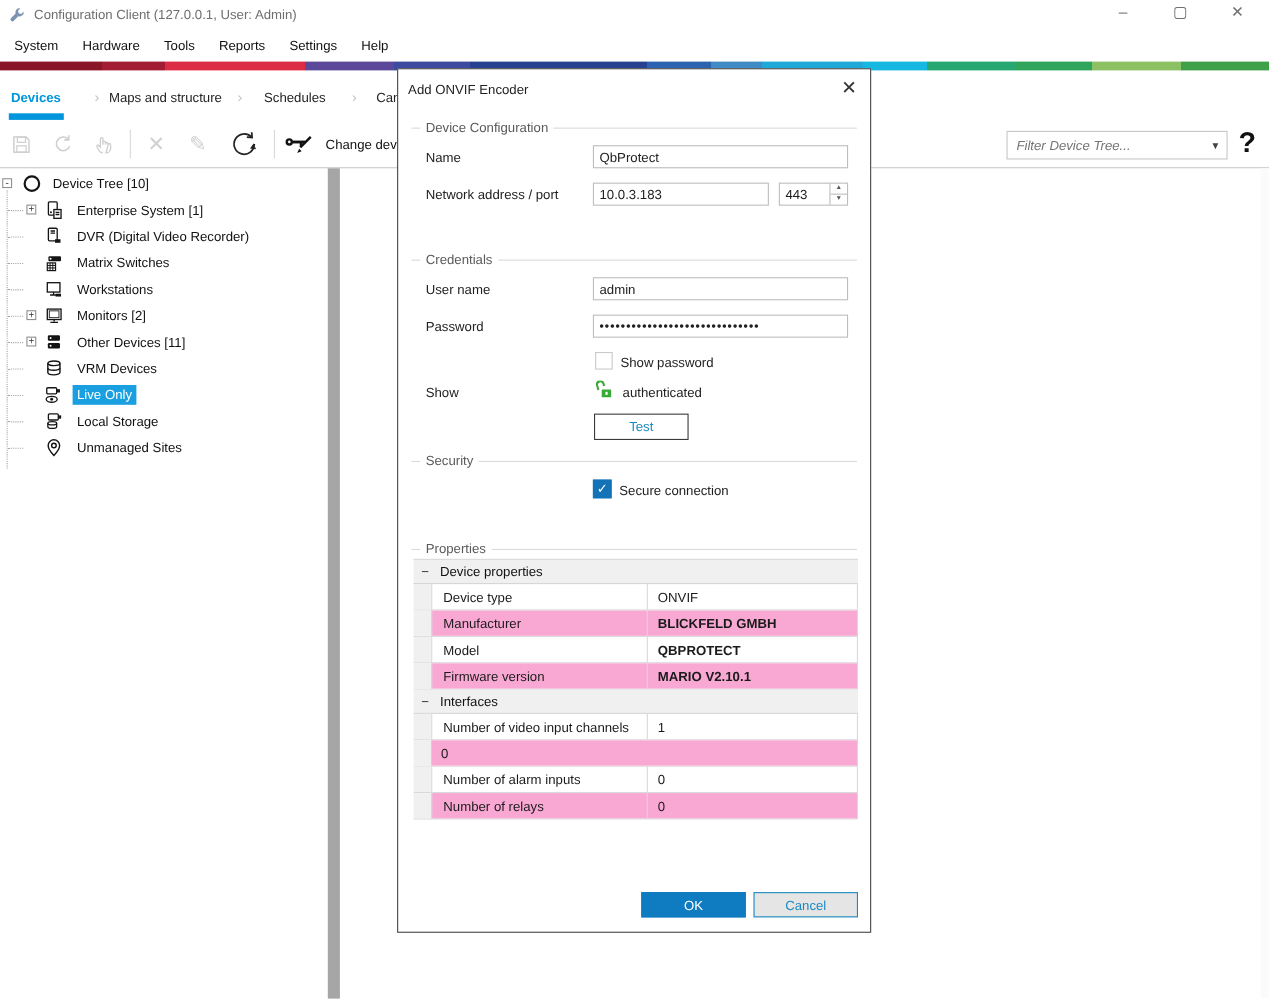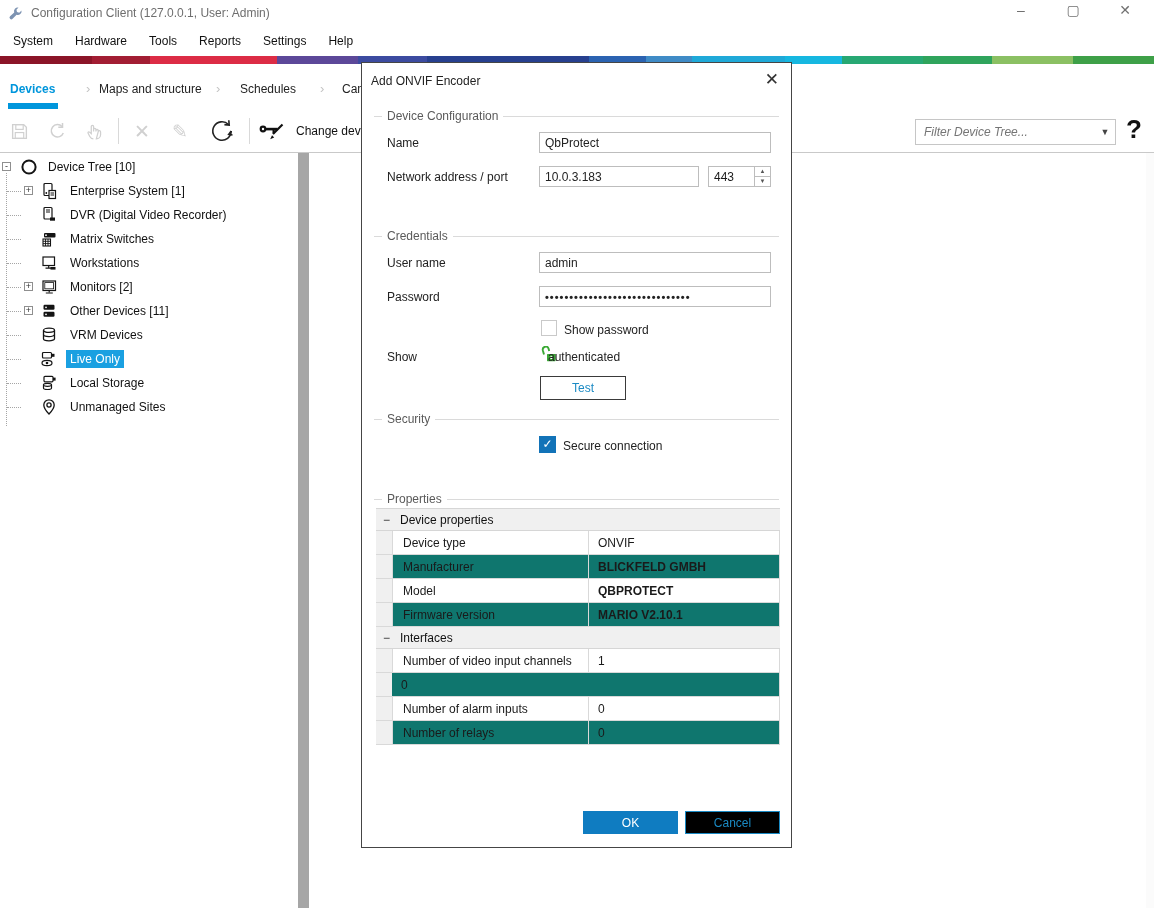--- a/index.html
+++ b/index.html
@@ -93,29 +93,29 @@
   #ptable { position:absolute; left:14px; top:445px; width:404px; border-top:1px solid #d6d6d6; }
   .pgroup { height:22px; background:#f0f0f0; display:flex; align-items:center;
     border-bottom:1px solid #d6d6d6; }
   .pgroup .gminus { width:10px; margin-left:7px; font-size:12px; color:#333; }
   .pgroup .gname { margin-left:7px; color:#111; }
   .prow { height:24px; display:flex; border-bottom:1px solid #d9d9d9; }
   .prow .gutter { width:16px; background:#f0f0f0; }
   .prow .pcell-l { width:197px; padding:5px 0 10px 10px; border-left:1px solid #d9d9d9;
     border-right:1px solid #d9d9d9; }
   .prow .pcell-v { flex:1; padding:5px 0 0 9px; border-right:1px solid #d9d9d9; }
-  .prow.alt .pcell-l, .prow.alt .pcell-v { background:#0f766e; }
+  .prow.alt .pcell-l, .prow.alt .pcell-v { background:#f9a8d4; }
   .bold { font-weight:bold; }
 
   
   #ok-btn { position:absolute; left:221px; top:748px; width:95px; height:23px;
     background:#0F7CC1; color:#fff; border:1px solid #0F7CC1; font-size:12px;
     font-family:"Liberation Sans",sans-serif; }
   #cancel-btn { position:absolute; left:323px; top:748px; width:95px; height:23px;
-    background:#000000; color:#1a8ac4; border:1px solid #1a8ac4; font-size:12px;
+    background:#e5e5e5; color:#1a8ac4; border:1px solid #1a8ac4; font-size:12px;
     font-family:"Liberation Sans",sans-serif; }
 </style>
 </head>
 <body>
 
 <div id="stage">
 
   <div id="titlebar" class="abs">
     <span class="app-icon">
       <svg width="15" height="15" viewBox="0 0 16 16">
@@ -381,21 +381,21 @@
     <span class="cb-label" style="left:202px; top:260px">Show password</span>
 
     <span class="flabel" style="top:287px">Show</span>
     <span id="lock-icon">
       <svg width="17" height="18" viewBox="0 0 17 18">
         <path d="M3 8.5 L1.8 4.2 A3 3 0 0 1 7.6 2.7 L8.2 5" fill="none" stroke="#3AA935" stroke-width="1.9"></path>
         <rect x="6" y="8" width="8.6" height="7.2" rx="0.6" fill="#3AA935"></rect>
         <rect x="9.4" y="10.2" width="2" height="2.8" fill="#fff"></rect>
       </svg>
     </span>
-    <span class="cb-label" style="left:186px; top:287px">authenticated</span>
+    <span class="cb-label" style="left:204px; top:287px">authenticated</span>
 
     <button id="test-btn">Test</button>
 
     <div class="grp" style="top:349px">
       <span>Security</span>
     </div>
 
     <span class="cb checked" style="left:177px; top:373px; width:17px; height:17px">✓</span>
     <span class="cb-label" style="left:201px; top:376px">Secure connection</span>
 

